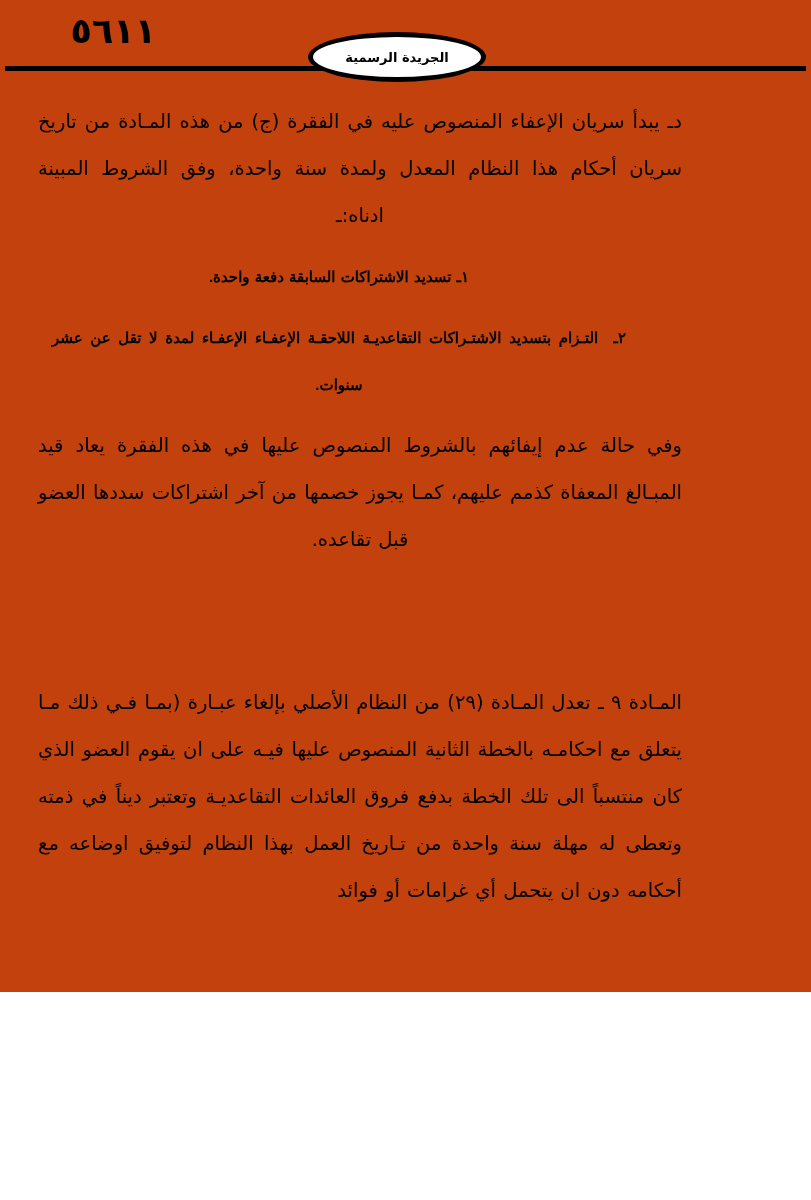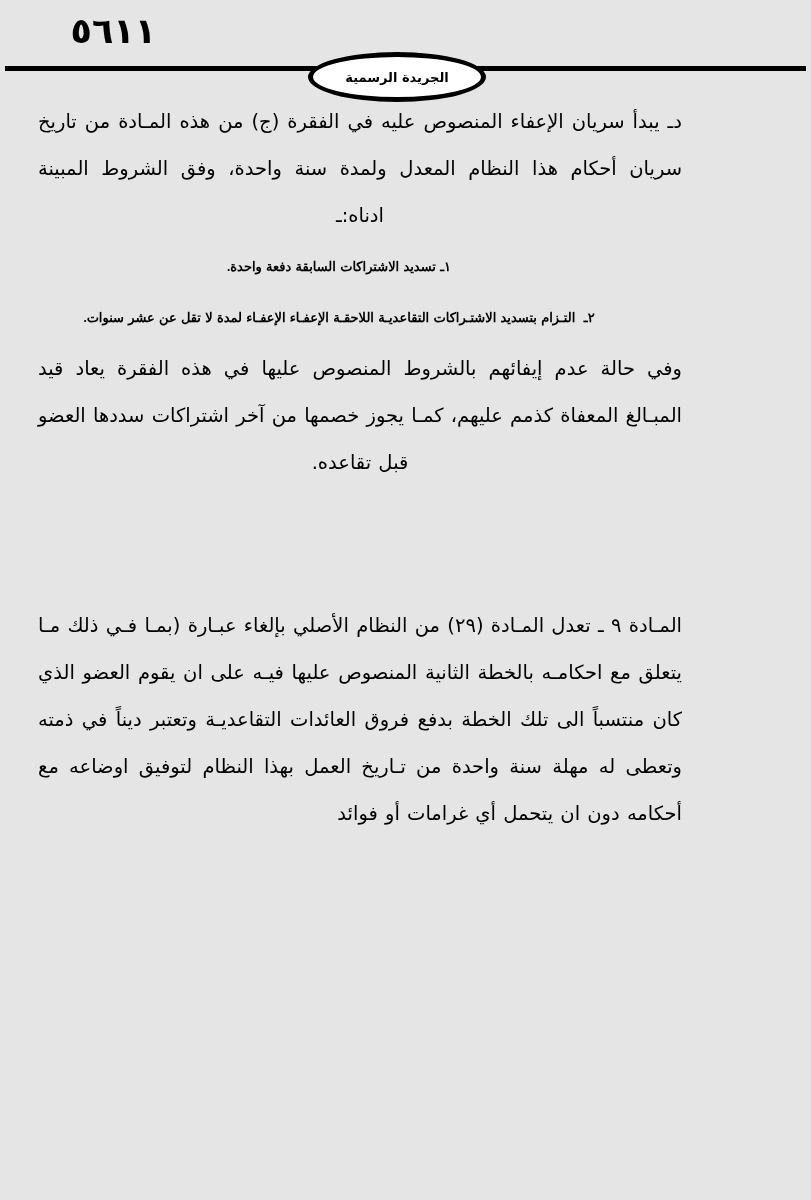--- a/index.html
+++ b/index.html
@@ -13,22 +13,22 @@
     height: 1200px;
     position: relative;
     overflow: hidden;
     font-family: "DejaVu Sans", "Liberation Sans", sans-serif;
     color: #000000;
   }
 
   .page {
     position: relative;
     width: 811px;
-    height: 1200px;
-    background: #e5e5e5;
+    height: 992px;
+    background: #c2410c;
   }
 
   
   .header {
     position: relative;
     height: 92px;
   }
 
   .page-number {
     position: absolute;
@@ -47,21 +47,21 @@
     position: absolute;
     top: 66px;
     left: 5px;
     width: 801px;
     height: 5px;
     background: #000000;
   }
 
   .gazette-badge {
     position: absolute;
-    top: 52px;
+    top: 32px;
     left: 308px;
     width: 178px;
     height: 50px;
     border: 5px solid #000000;
     border-radius: 50% / 50%;
     background: #ffffff;
     box-sizing: border-box;
     display: flex;
     align-items: center;
     justify-content: center;
@@ -103,27 +103,27 @@
     text-align-last: right;
   }
 
   .list {
     margin: 0;
     padding: 0;
     list-style: none;
   }
 
   .list-item {
-    font-family: Liberation Serif, serif;
-    font-size: 13px;
+    font-family: Liberation Sans, sans-serif;
+    font-size: 15px;
     font-weight: 700;
     line-height: 47px;
     text-align: justify;
     text-align-last: center;
-    margin: 4px;
+    margin: 14px;
     padding: 0 42px 0 0;
     word-spacing: 1px;
   }
 
   .list-item .marker {
     display: inline;
     white-space: pre;
   }
 
   .spacer {

